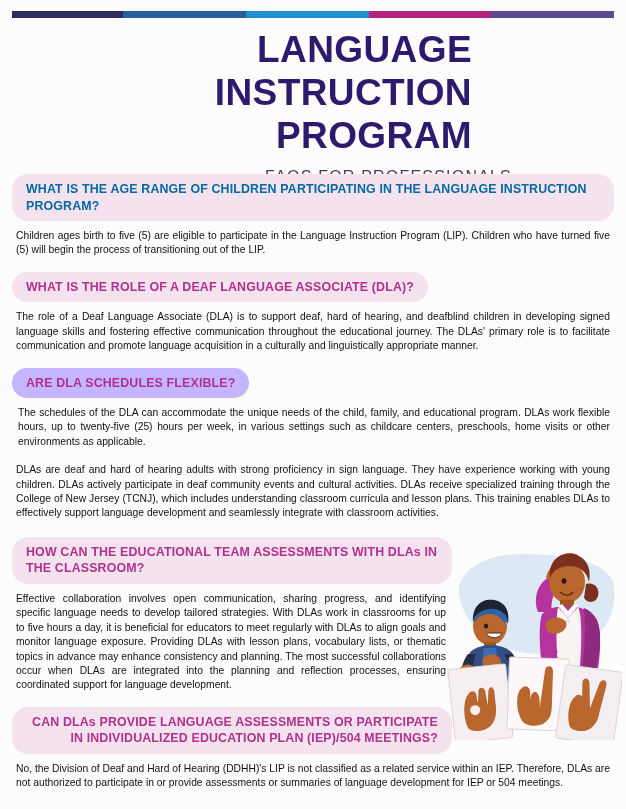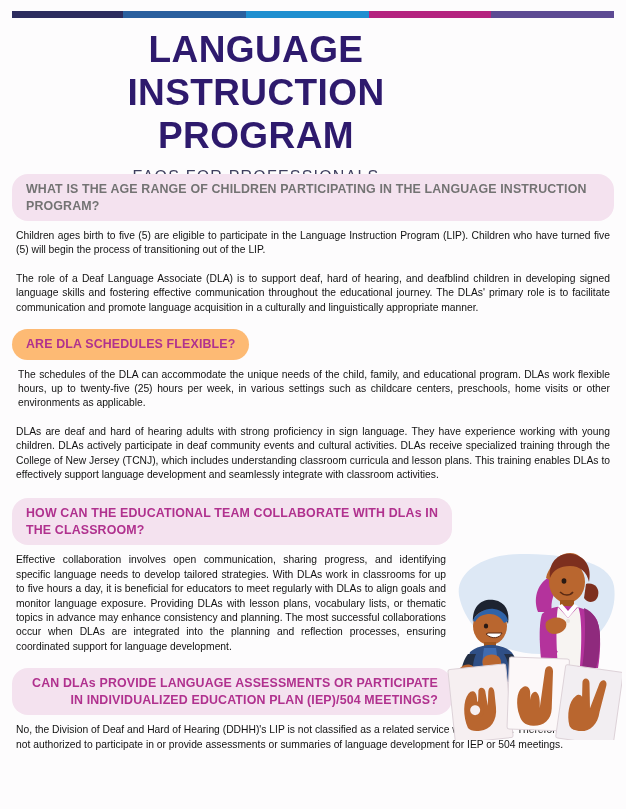--- a/index.html
+++ b/index.html
@@ -33,21 +33,21 @@
     display: flex;
   }
   .topbar .seg { height: 100%; }
 
   
   .title-wrap {
     position: absolute;
     left: 0;
     top: 28px;
     width: 512px;
-    text-align: center;
+    text-align: right;
   }
   .main-title {
     font-size: 37px;
     line-height: 43px;
     font-weight: bold;
     letter-spacing: 0.4px;
     color: #2e1a6d;
     margin: 0;
     padding: 0 40px;
     text-transform: uppercase;
@@ -121,39 +121,40 @@
   </div>
 
   <div class="title-wrap">
     <h1 class="main-title" style="color: rgb(46, 26, 109);">LANGUAGE INSTRUCTION PROGRAM</h1>
     <div class="sub-title" style="color: rgb(63, 63, 95);">FAQS FOR PROFESSIONALS</div>
   </div>
 
   <div class="faq-list">
 
     <div class="faq-item">
-      <div class="q-pill full" style="background: rgb(244, 226, 239); color: #737373;">WHAT IS THE AGE RANGE OF CHILDREN PARTICIPATING IN THE LANGUAGE INSTRUCTION PROGRAM?</div>
+      <div class="q-pill full" style="background: rgb(244, 226, 239); color: #0369a1;">WHAT IS THE AGE RANGE OF CHILDREN PARTICIPATING IN THE LANGUAGE INSTRUCTION PROGRAM?</div>
       <div class="answer" style="color: rgb(17, 17, 17);">Children ages birth to five (5) are eligible to participate in the Language Instruction Program (LIP). Children who have turned five (5) will begin the process of transitioning out of the LIP.</div>
     </div>
 
     <div class="faq-item" style="margin-top:14px;">
+      <div class="q-pill" style="background: rgb(244, 226, 239); color: rgb(176, 49, 142);">WHAT IS THE ROLE OF A DEAF LANGUAGE ASSOCIATE (DLA)?</div>
       <div class="answer" style="color: rgb(17, 17, 17);">The role of a Deaf Language Associate (DLA) is to support deaf, hard of hearing, and deafblind children in developing signed language skills and fostering effective communication throughout the educational journey. The DLAs' primary role is to facilitate communication and promote language acquisition in a culturally and linguistically appropriate manner.</div>
     </div>
 
     <div class="faq-item" style="margin-top:14px;">
-      <div class="q-pill" style="background: #fdba74; color: rgb(176, 49, 142);">ARE DLA SCHEDULES FLEXIBLE?</div>
+      <div class="q-pill" style="background: #c4b5fd; color: rgb(176, 49, 142);">ARE DLA SCHEDULES FLEXIBLE?</div>
       <div class="answer" style="color: rgb(17, 17, 17); margin-left: 6px;">The schedules of the DLA can accommodate the unique needs of the child, family, and educational program. DLAs work flexible hours, up to twenty-five (25) hours per week, in various settings such as childcare centers, preschools, home visits or other environments as applicable.</div>
     </div>
 
     <div class="faq-item" style="margin-top:14px;">
       <div class="answer" style="color: rgb(17, 17, 17);">DLAs are deaf and hard of hearing adults with strong proficiency in sign language. They have experience working with young children. DLAs actively participate in deaf community events and cultural activities. DLAs receive specialized training through the College of New Jersey (TCNJ), which includes understanding classroom curricula and lesson plans.  This training enables DLAs to effectively support language development and seamlessly integrate with classroom activities.</div>
     </div>
 
     <div class="faq-item" style="margin-top:16px;">
-      <div class="q-pill narrow" style="background: rgb(244, 226, 239); color: rgb(176, 49, 142);">HOW CAN THE EDUCATIONAL TEAM COLLABORATE WITH DLAs IN THE CLASSROOM?</div>
+      <div class="q-pill narrow" style="background: rgb(244, 226, 239); color: rgb(176, 49, 142);">HOW CAN THE EDUCATIONAL TEAM ASSESSMENTS WITH DLAs IN THE CLASSROOM?</div>
       <div class="answer wrap-right" style="color: rgb(17, 17, 17);">Effective collaboration involves open communication, sharing progress, and identifying specific language needs to develop tailored strategies. With DLAs work in classrooms for up to five hours a day, it is beneficial for educators to meet regularly with DLAs to align goals and monitor language exposure. Providing DLAs with lesson plans, vocabulary lists, or thematic topics in advance may enhance consistency and planning. The most successful collaborations occur when DLAs are integrated into the planning and reflection processes, ensuring coordinated support for language development.</div>
     </div>
 
     <div class="faq-item" style="margin-top:14px;">
       <div class="q-pill narrow" style="background: rgb(244, 226, 239); color: rgb(176, 49, 142); text-align: right;">CAN DLAs PROVIDE LANGUAGE ASSESSMENTS OR PARTICIPATE IN INDIVIDUALIZED EDUCATION PLAN (IEP)/504 MEETINGS?</div>
       <div class="answer" style="color: rgb(17, 17, 17);">No, the Division of Deaf and Hard of Hearing (DDHH)'s LIP is not classified as a related service within an IEP. Therefore, DLAs are not authorized to participate in or provide assessments or summaries of language development for IEP or 504 meetings.</div>
     </div>
 
   </div>
 

